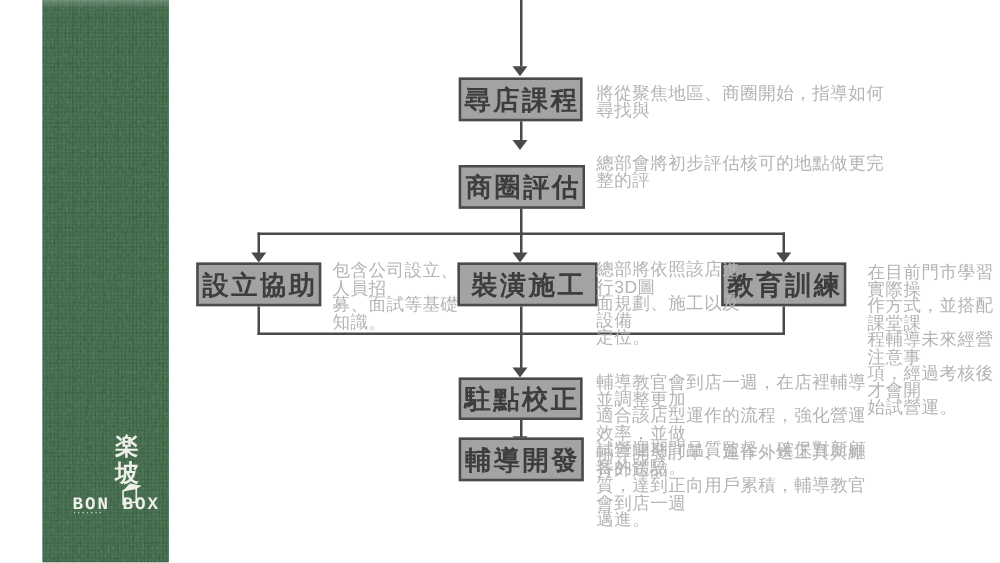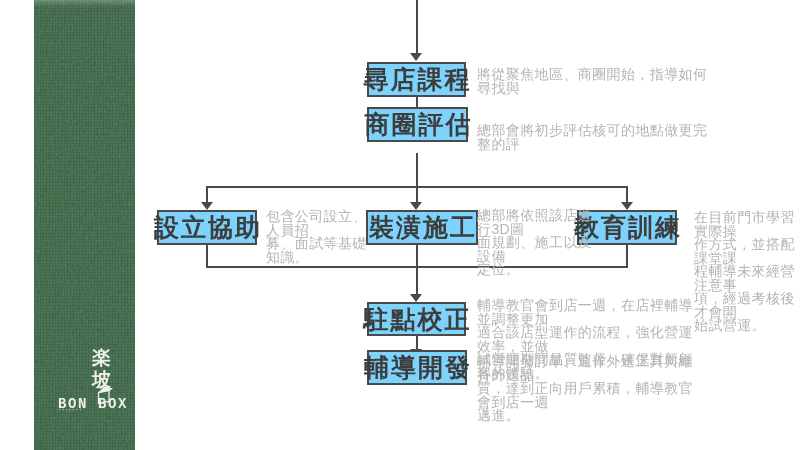--- a/index.html
+++ b/index.html
@@ -34,24 +34,24 @@
     position:absolute;left:0;top:48px;font-size:14px;letter-spacing:1.6px;
     font-weight:bold;white-space:nowrap;font-family:Liberation Mono, monospace;
   }
   .logo-box-icon{position:absolute;left:38px;top:37px;}
   .logo-tagline{
     position:absolute;left:1px;top:60px;font-size:3.5px;letter-spacing:2.2px;
     white-space:nowrap;opacity:.85;
   }
   
   .box{
-    position:absolute;box-sizing:border-box;background:#7dd3fc;
+    position:absolute;box-sizing:border-box;background:#a3a3a3;
     border:2.5px solid #4a4a4a;
     display:flex;align-items:center;justify-content:center;
-    font-size:25px;font-weight:bold;color:#3d3d3d;letter-spacing:2px;
+    font-size:21px;font-weight:bold;color:#3d3d3d;letter-spacing:2px;
     padding-left:2px;white-space:nowrap;
   }
   .note{
     position:absolute;color:#b4b4b4;font-size:14px;line-height:13.5px;
     letter-spacing:.4px;white-space:pre-line;
   }
   .vline{position:absolute;width:2px;background:#4a4a4a;}
   .hline{position:absolute;height:2px;background:#4a4a4a;}
   .arrow{
     position:absolute;width:0;height:0;
@@ -109,21 +109,21 @@
 <div class="vline" style="left:626px;top:245px;height:23px"></div>
 <div class="hline" style="left:206px;top:266px;width:422px"></div>
 
 <div class="vline" style="left:416px;top:245px;height:50px"></div>
 <div class="arrow" style="left:410px;top:294px"></div>
 
 <div class="vline" style="left:416px;top:335px;height:15px"></div>
 <div class="arrow" style="left:410px;top:349px"></div>
 
 <div class="box" style="left:367px;top:62px;width:99px;height:35px">尋店課程</div>
-<div class="box" style="left:367px;top:107px;width:101px;height:35px">商圈評估</div>
+<div class="box" style="left:367px;top:132px;width:101px;height:35px">商圈評估</div>
 <div class="box" style="left:157px;top:210px;width:100px;height:35px">設立協助</div>
 <div class="box" style="left:366px;top:210px;width:112px;height:35px">裝潢施工</div>
 <div class="box" style="left:577px;top:210px;width:100px;height:35px">教育訓練</div>
 <div class="box" style="left:367px;top:302px;width:99px;height:34px">駐點校正</div>
 <div class="box" style="left:367px;top:350px;width:100px;height:35px">輔導開發</div>
 
 <div class="note" style="left:477px;top:68px;width:240px">將從聚焦地區、商圈開始，指導如何尋找與</div>
 <div class="note" style="left:477px;top:124px;width:240px">總部會將初步評估核可的地點做更完整的評</div>
 <div class="note" style="left:266px;top:210px;width:115px">包含公司設立、人員招
 募、面試等基礎知識。</div>

